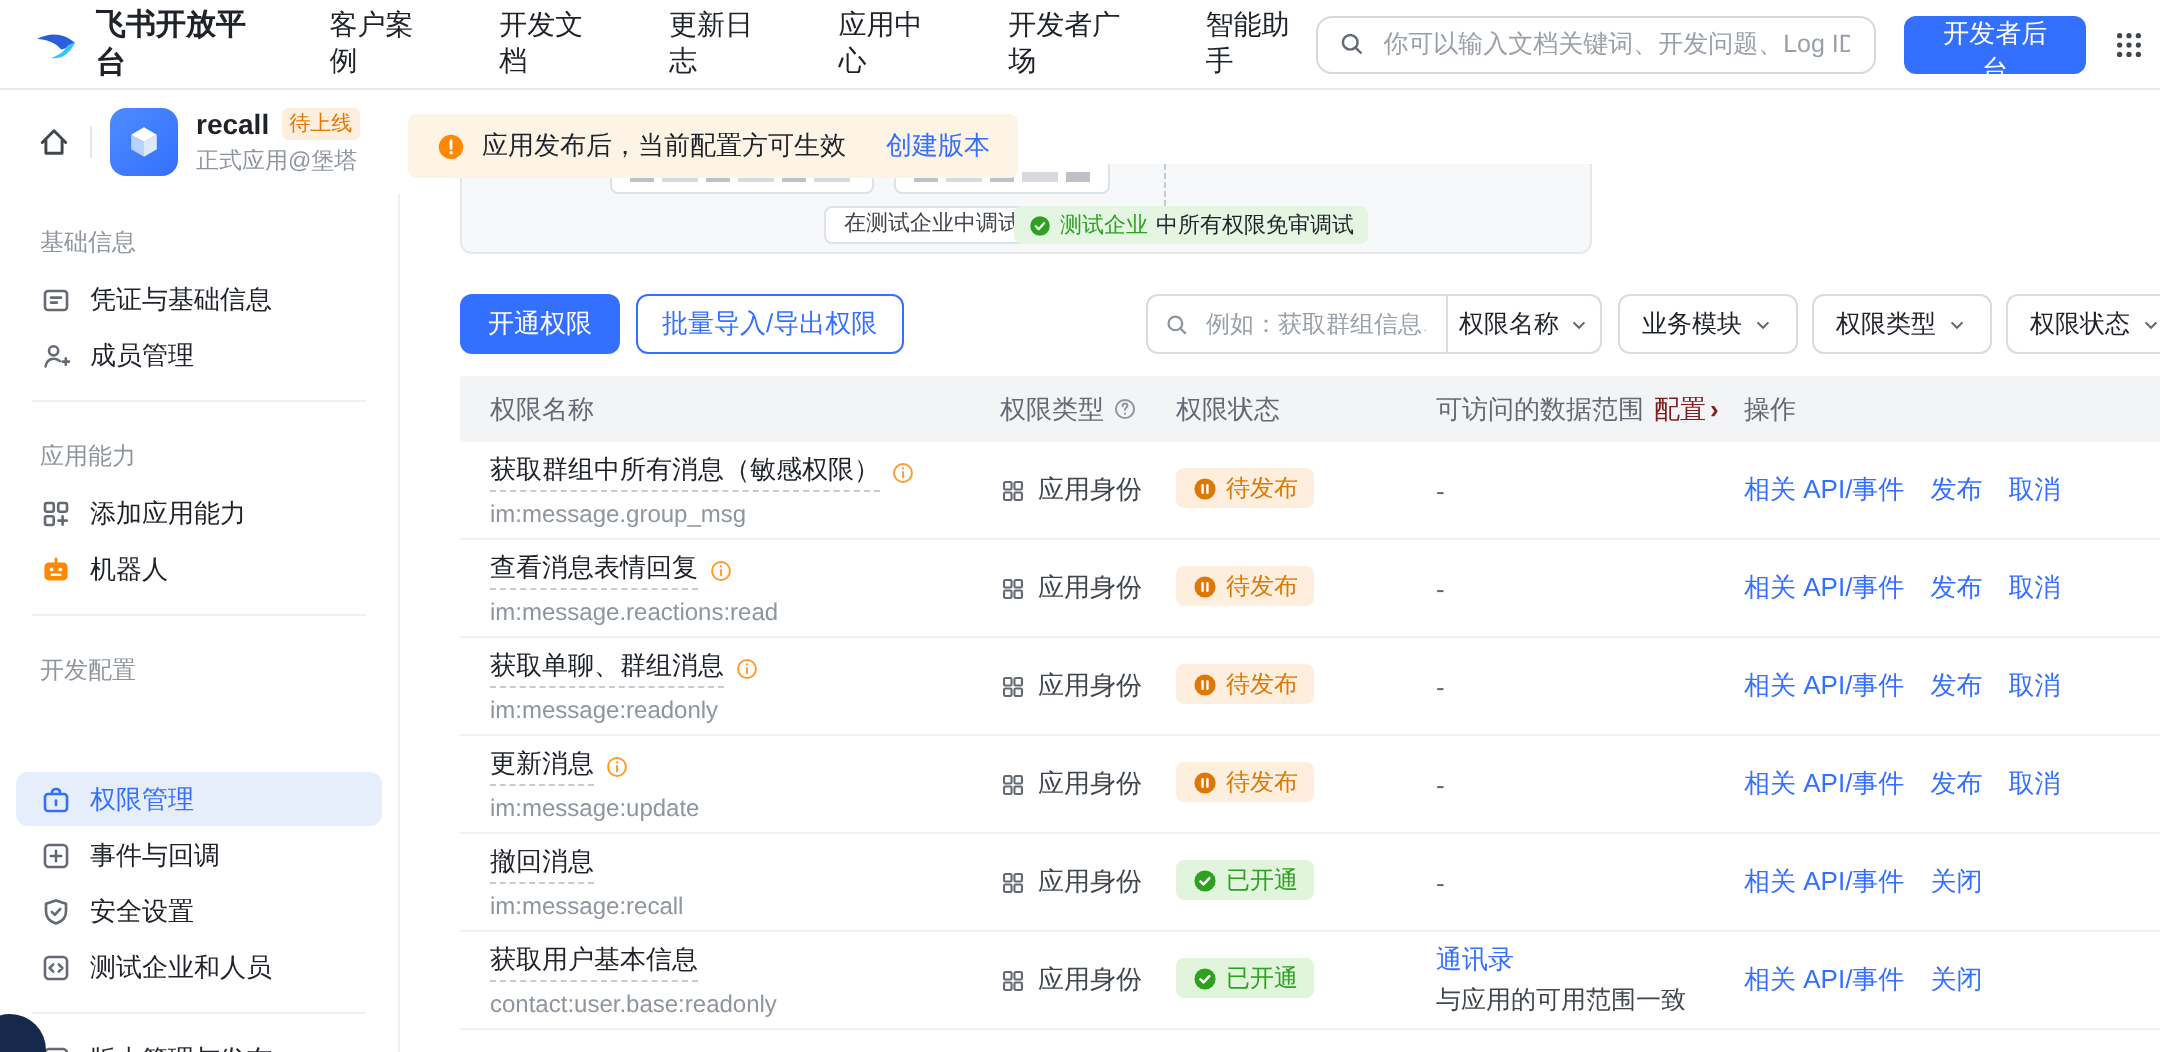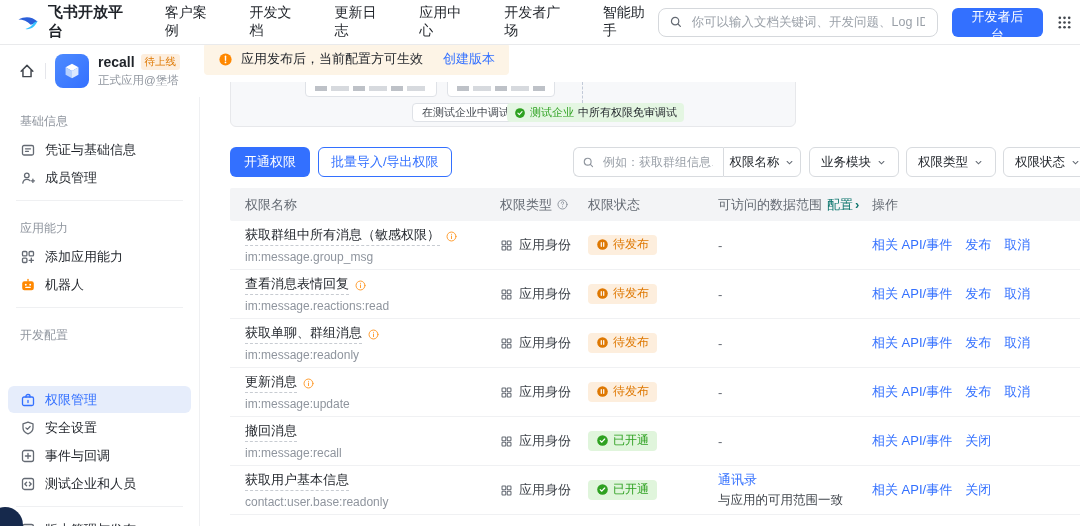--- a/index.html
+++ b/index.html
@@ -32,21 +32,21 @@
   .vdiv{width:1px;height:16px;background:#e5e6eb;margin:0 9px;}
   .app-avatar{width:34px;height:34px;border-radius:8px;background:linear-gradient(135deg,#4e8bff,#3370ff);
               display:flex;align-items:center;justify-content:center;flex:0 0 auto;}
   .app-meta{margin-left:9px;}
   .app-name-row{display:flex;align-items:center;gap:6px;}
   .app-name{font-size:14px;font-weight:bold;}
   .app-badge{font-size:10.5px;color:#de7802;background:#fdeede;border-radius:3px;padding:1px 4px;}
   .app-sub{font-size:11.5px;color:#8f959e;margin-top:3px;}
 
   
-  .banner{position:absolute;left:204px;top:43px;height:32px;background:#fdf4e6;border-radius:4px;
+  .banner{position:absolute;left:204px;top:57px;height:32px;background:#fdf4e6;border-radius:4px;
           display:flex;align-items:center;gap:8px;padding:0 14px;z-index:15;}
   .banner-text{font-size:13px;color:#1f2329;}
   .banner-link{font-size:13px;color:#3370ff;margin-left:12px;}
 
   
   .sidebar{position:absolute;left:0;top:97px;bottom:0;width:200px;border-right:1px solid #eff0f2;
            box-sizing:border-box;background:#fff;padding-top:6px;overflow:hidden;z-index:5;}
   .sb-title{font-size:12px;color:#8f959e;padding:10px 20px 5px;}
   .sb-item{height:27px;display:flex;align-items:center;gap:9px;padding:0 12px;margin:1px 8px;
            border-radius:6px;font-size:13px;color:#1f2329;cursor:pointer;}
@@ -96,21 +96,21 @@
           justify-content:center;gap:5px;font-size:12.5px;color:#1f2329;padding:0 11px;background:#fff;
           cursor:pointer;box-sizing:border-box;margin-left:0;}
   .chev{color:#646a73;}
 
   
   .ptable{position:absolute;left:30px;right:35px;top:143px;}
   .thead,.trow{display:grid;grid-template-columns:255px 88px 130px 154px 1fr;align-items:center;
                padding-left:15px;box-sizing:border-box;}
   .thead{background:#f3f4f6;height:33px;font-size:13px;color:#646a73;border-radius:2px;}
   .th-range{display:flex;align-items:center;gap:5px;}
-  .cfg-link{color:#0f766e;display:inline-flex;align-items:center;gap:2px;}
+  .cfg-link{color:#7f1d1d;display:inline-flex;align-items:center;gap:2px;}
   .trow{height:49px;border-bottom:1px solid #f0f1f3;}
   .nm{font-size:13px;font-weight:500;color:#1f2329;display:flex;align-items:center;gap:5px;}
   .nm .nm-t{border-bottom:1px dashed #c8ccd2;padding-bottom:1px;}
   .scope{font-size:12px;color:#8f959e;margin-top:4px;}
   .r-type{display:flex;align-items:center;gap:6px;font-size:13px;color:#41464d;}
   .badge{display:inline-flex;align-items:center;gap:4px;height:20px;padding:0 8px;border-radius:4px;
          font-size:12px;justify-content:flex-end;}
   .badge.pending{background:#fdeedd;color:#de7802;}
   .badge.enabled{background:#e0f5dc;color:#2ea121;}
   .r-range{font-size:13px;color:#646a73;}
@@ -268,34 +268,34 @@
           <svg width="16" height="16" viewBox="0 0 16 16" fill="none" stroke="currentColor" stroke-width="1.3" stroke-linecap="round" stroke-linejoin="round">
             <rect x="2.5" y="5" width="11" height="8.5" rx="1.5"></rect>
             <path d="M6 5V4.1c0-.9.8-1.6 2-1.6s2 .7 2 1.6V5M8 8.3v2.2"></path>
           </svg>
         </span>
         <span>权限管理</span>
       </div>
       <div class="sb-item">
         <span class="ic">
           <svg width="16" height="16" viewBox="0 0 16 16" fill="none" stroke="currentColor" stroke-width="1.3" stroke-linecap="round" stroke-linejoin="round">
+            <rect x="2.5" y="2.5" width="11" height="11" rx="2"></rect>
+            <path d="M8 5.4v5.2M5.4 8h5.2"></path>
+          </svg>
+        </span>
+        <span>事件与回调</span>
+      </div>
+      <div class="sb-item">
+        <span class="ic">
+          <svg width="16" height="16" viewBox="0 0 16 16" fill="none" stroke="currentColor" stroke-width="1.3" stroke-linecap="round" stroke-linejoin="round">
             <path d="M8 2.2l5 1.7v3.9c0 3-2 5-5 6-3-1-5-3-5-6V3.9L8 2.2z"></path>
             <path d="M5.9 7.9l1.5 1.5 2.7-2.9"></path>
           </svg>
         </span>
         <span>安全设置</span>
-      </div>
-      <div class="sb-item">
-        <span class="ic">
-          <svg width="16" height="16" viewBox="0 0 16 16" fill="none" stroke="currentColor" stroke-width="1.3" stroke-linecap="round" stroke-linejoin="round">
-            <rect x="2.5" y="2.5" width="11" height="11" rx="2"></rect>
-            <path d="M8 5.4v5.2M5.4 8h5.2"></path>
-          </svg>
-        </span>
-        <span>事件与回调</span>
       </div>
       <div class="sb-item">
         <span class="ic">
           <svg width="16" height="16" viewBox="0 0 16 16" fill="none" stroke="currentColor" stroke-width="1.3" stroke-linecap="round" stroke-linejoin="round">
             <rect x="2.5" y="2.5" width="11" height="11" rx="2"></rect>
             <path d="M6.6 6.2L4.8 8l1.8 1.8M9.4 6.2L11.2 8l-1.8 1.8"></path>
           </svg>
         </span>
         <span>测试企业和人员</span>
       </div>

